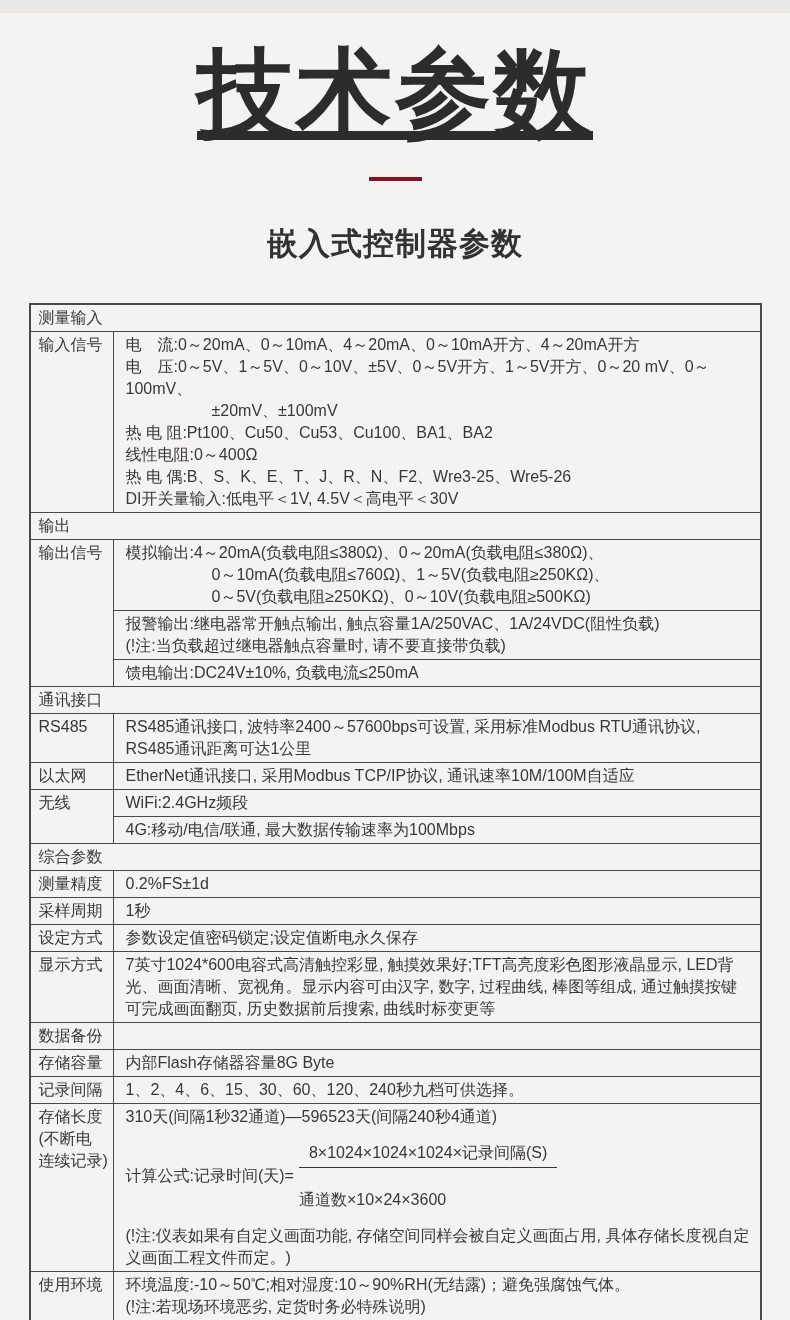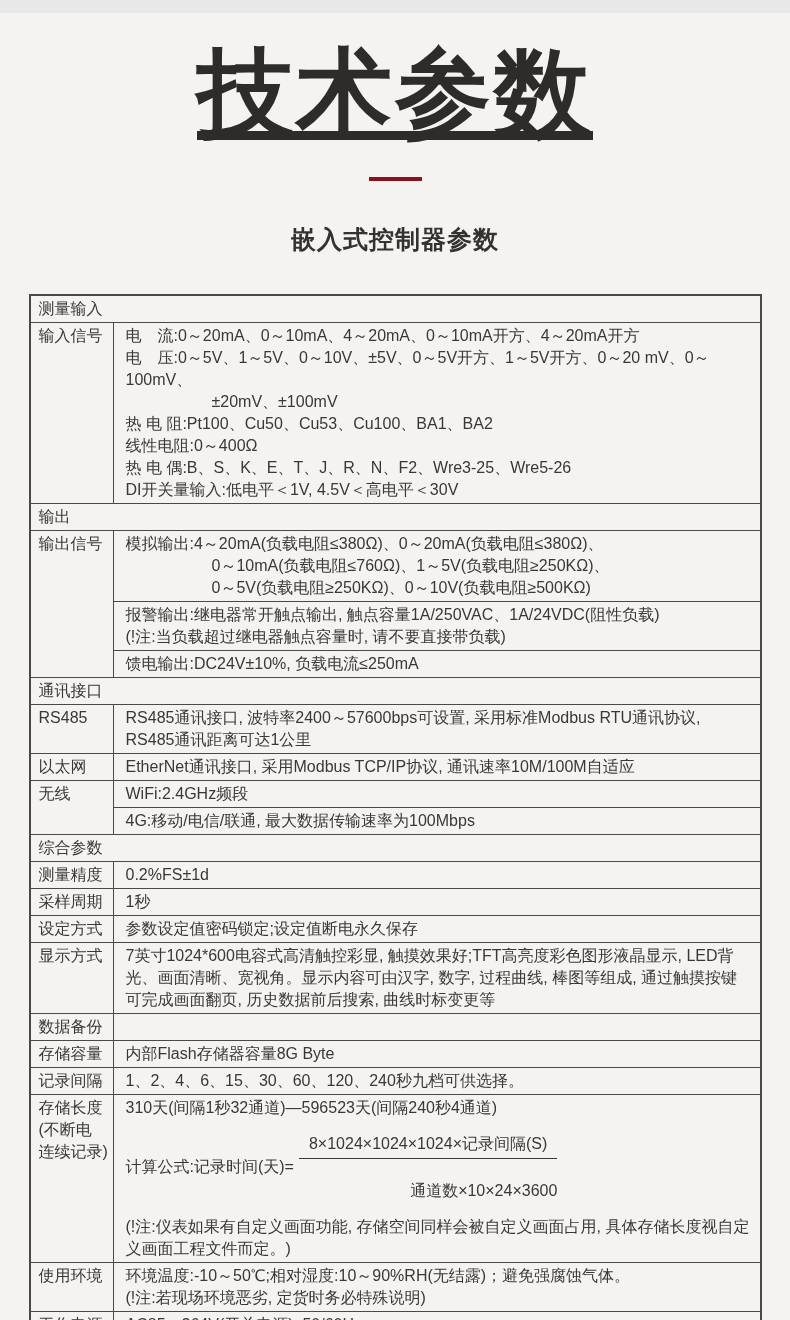--- a/index.html
+++ b/index.html
@@ -28,21 +28,21 @@
     text-decoration: underline;
   }
   .accent-divider {
     width: 53px;
     height: 4px;
     background: #8c1120;
     margin: 30px auto 0 auto;
   }
   .page-subtitle {
     margin: 42px 0 0 0;
-    font-size: 25px;
+    font-size: 31px;
     font-weight: 700;
     color: #333231;
     letter-spacing: 1px;
   }
   .spec-table {
     width: 733px;
     margin: 38px auto 0 auto;
     border: 2px solid #4b4947;
     font-size: 16px;
     line-height: 22px;
@@ -63,21 +63,21 @@
   .block + .block { border-top: 1.5px solid #4b4947; }
   p.line { margin: 0; }
   p.line.indent { padding-left: 86px; }
   .formula-line {
     display: flex;
     align-items: center;
     margin: 14px 0;
   }
   .fraction {
     display: inline-block;
-    text-align: right;
+    text-align: left;
     margin-left: 5px;
   }
   .fraction .num {
     display: block;
     padding: 0 10px 3px 10px;
     border-bottom: 1.5px solid #3a3837;
   }
   .fraction .den {
     display: block;
     padding-top: 21px;

